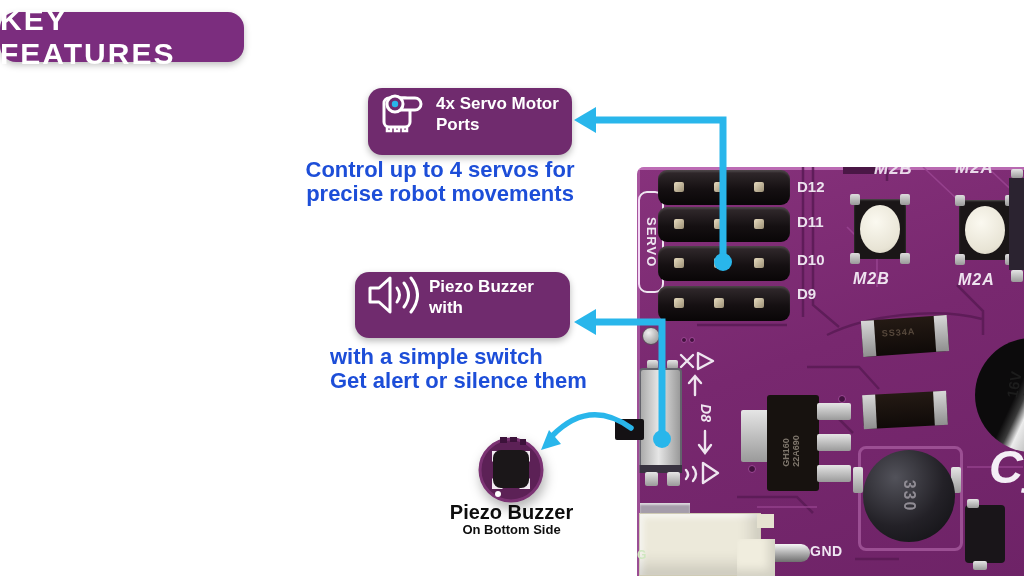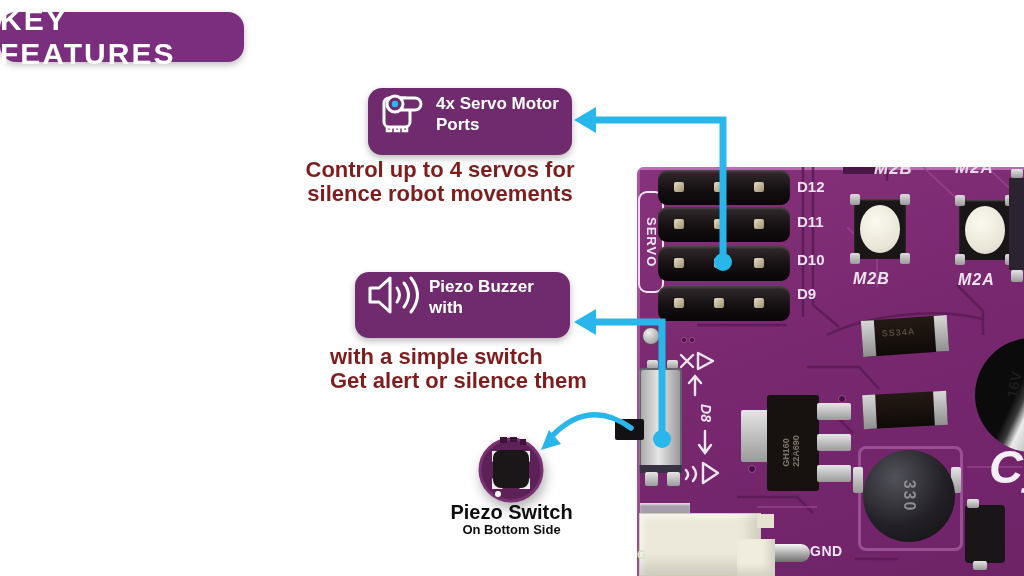--- a/index.html
+++ b/index.html
@@ -13,21 +13,21 @@
          box-shadow:0 3px 7px rgba(0,0,0,.25);}
   .badge span{color:#fff;font-size:30px;font-weight:800;letter-spacing:2px;}
 
   
   .callout{background:#702b6e;border-radius:14px;display:flex;align-items:center;
            box-shadow:0 3px 7px rgba(0,0,0,.28);padding:0 10px 16px 12px;box-sizing:border-box;}
   .callout .txt{color:#fff;font-size:17px;font-weight:700;line-height:21px;margin-left:10px;}
   .co-servo{left:368px;top:88px;width:204px;height:67px;}
   .co-buzzer{left:355px;top:272px;width:215px;height:66px;}
 
-  .desc{color:#7f1d1d;font-weight:700;font-size:22px;line-height:24px;}
+  .desc{color:#1d4ed8;font-weight:700;font-size:22px;line-height:24px;}
   .desc1{left:300px;top:158px;width:280px;text-align:center;}
   .desc2{left:330px;top:345px;width:260px;text-align:left;}
 
   
   .inset-label{left:419px;top:501px;width:185px;text-align:center;color:#0e0e0e;
                font-size:20px;font-weight:800;}
   .inset-sub{left:419px;top:522px;width:185px;text-align:center;color:#0e0e0e;
              font-size:13px;font-weight:800;}
 
   
@@ -131,21 +131,21 @@
         <path d="M7 40 v4 h4 v-4 M15 40 v4 h4 v-4 M23 40 v4 h4 v-4" fill="none" stroke="#fff" stroke-width="2.5"></path>
       </svg>
     </span>
     <div class="txt">
       <div>4x Servo Motor</div>
       <div>Ports</div>
     </div>
   </div>
   <div class="abs desc desc1">
     <div>Control up to 4 servos for</div>
-    <div>silence robot movements</div>
+    <div>precise robot movements</div>
   </div>
 
   <div class="abs callout co-buzzer">
     <span>
       <svg width="52" height="46" viewBox="0 0 52 46">
         <path d="M3 16 h9 l11 -10 v34 l-11 -10 h-9 z" fill="none" stroke="#fff" stroke-width="3" stroke-linejoin="round"></path>
         <path d="M30 16 q5 7 0 14" fill="none" stroke="#fff" stroke-width="3" stroke-linecap="round"></path>
         <path d="M37 11 q9 12 0 24" fill="none" stroke="#fff" stroke-width="3" stroke-linecap="round"></path>
         <path d="M44 6 q13 17 0 34" fill="none" stroke="#fff" stroke-width="3" stroke-linecap="round"></path>
       </svg>
@@ -329,21 +329,21 @@
     <rect x="22" y="0" width="7" height="6" fill="#3c123a"></rect>
     <rect x="32" y="0" width="7" height="5" fill="#3c123a"></rect>
     <rect x="42" y="2" width="6" height="6" fill="#3c123a"></rect>
     <path d="M14 14 h11 l-11 11 z" fill="#f3ebf3"></path>
     <path d="M52 14 h-11 l11 11 z" fill="#f3ebf3"></path>
     <path d="M14 52 h11 l-11 -11 z" fill="#f3ebf3"></path>
     <path d="M52 52 h-11 l11 -11 z" fill="#f3ebf3"></path>
     <rect x="15" y="13" width="36" height="38" rx="8" fill="#1b1719"></rect>
     <circle cx="20" cy="57" r="3" fill="#ffffff"></circle>
   </svg>
-  <div class="abs inset-label">Piezo Switch</div>
+  <div class="abs inset-label">Piezo Buzzer</div>
   <div class="abs inset-sub">On Bottom Side</div>
 
   <svg class="abs overlay" width="1024" height="576" viewBox="0 0 1024 576">
     <g stroke="#29b6eb" fill="none" stroke-width="7">
       <polyline points="592,120 723,120 723,258"></polyline>
       <polyline points="592,322 662,322 662,434"></polyline>
     </g>
     <circle cx="723" cy="262" r="9" fill="#29b6eb"></circle>
     <circle cx="662" cy="439" r="9" fill="#29b6eb"></circle>
     <polygon points="596,107 596,133 574,120" fill="#29b6eb"></polygon>

